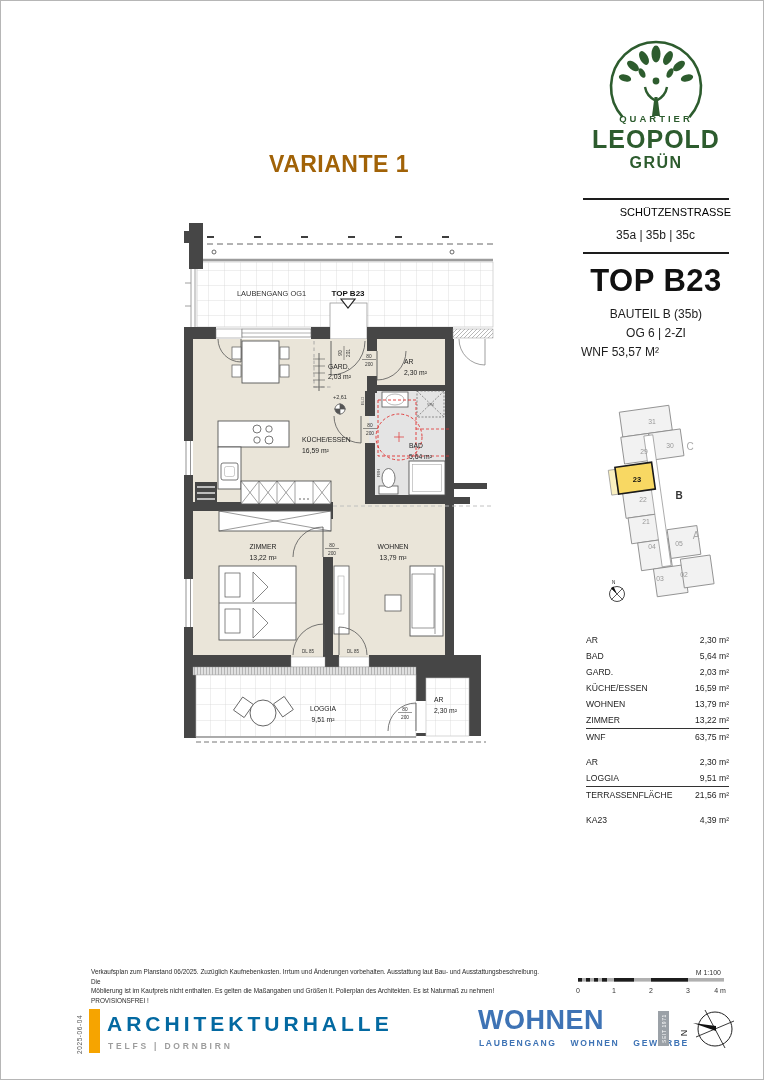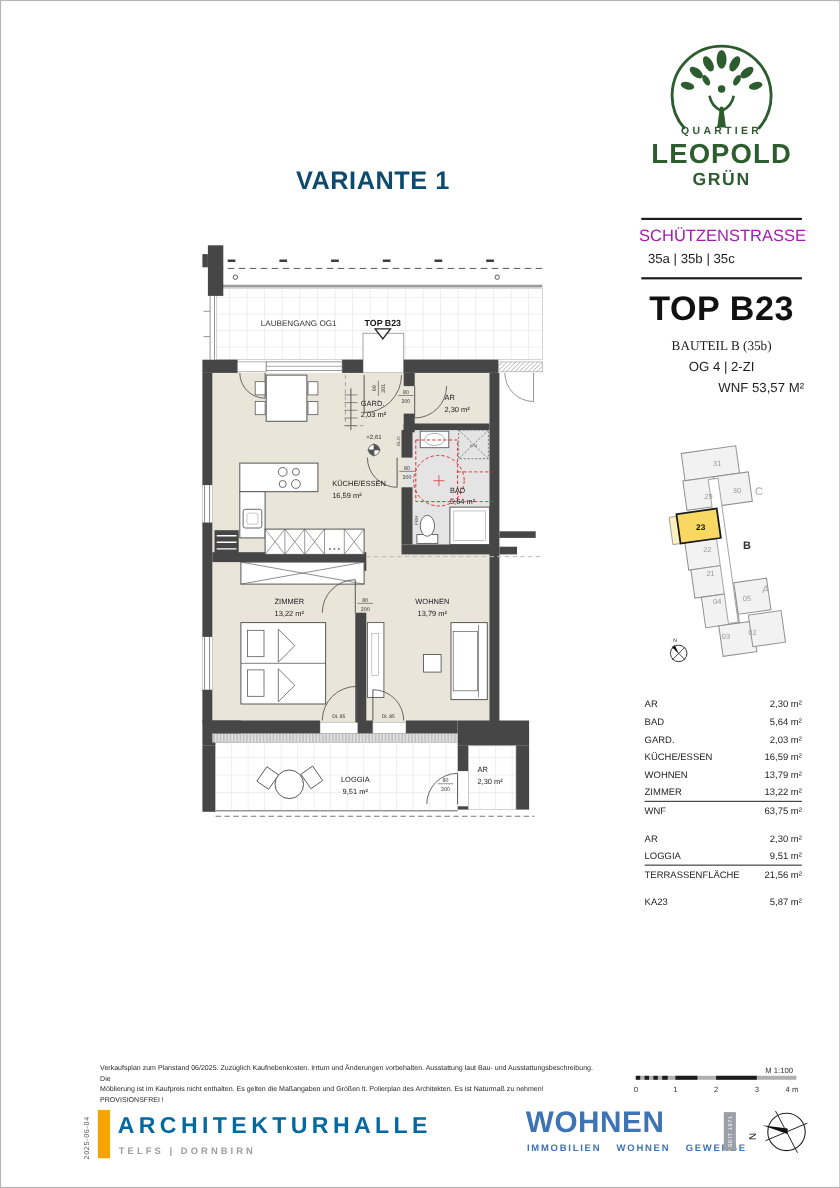--- a/index.html
+++ b/index.html
@@ -1,28 +1,28 @@
 <!DOCTYPE html>
 <html><head>
 <meta charset="utf-8">
 <style>
   html,body{margin:0;padding:0;background:#ffffff;}
   .page{position:relative;width:764px;height:1080px;background:#fff;border:1px solid #b6b6b6;
         box-sizing:border-box;overflow:hidden;font-family:"Liberation Sans",sans-serif;color:#222;}
   svg{font-family:"Liberation Sans",sans-serif;}
   .abs{position:absolute;}
   
-  .variante{position:absolute;left:268px;top:150px;font-size:23px;font-weight:bold;color:#0c4a6e;letter-spacing:.5px;}
+  .variante{position:absolute;left:268px;top:150px;font-size:23px;font-weight:bold;color:#a16207;letter-spacing:.5px;}
   .rule{position:absolute;left:582px;width:146px;height:2px;background:#1d1d1d;}
-  .street{position:absolute;left:580px;top:205px;width:150px;text-align:right;font-size:15px;color:#a21caf;}
-  .nums{position:absolute;left:588px;top:227px;width:150px;text-align:left;font-size:12px;color:#1d1d1d;}
+  .street{position:absolute;left:580px;top:205px;width:150px;text-align:right;font-size:11px;color:#000000;}
+  .nums{position:absolute;left:544px;top:227px;width:150px;text-align:right;font-size:12px;color:#1d1d1d;}
   .topb23{position:absolute;left:580px;top:262px;width:150px;text-align:center;font-size:31px;font-weight:bold;color:#111;letter-spacing:.5px;}
-  .bauteil{position:absolute;left:580px;top:306px;width:150px;text-align:center;font-size:12px;color:#1d1d1d;font-family:Liberation Serif, serif;}
+  .bauteil{position:absolute;left:580px;top:306px;width:150px;text-align:center;font-size:12px;color:#1d1d1d;}
   .floorline{position:absolute;left:580px;top:325px;width:150px;text-align:center;font-size:12px;color:#1d1d1d;}
-  .wnfline{position:absolute;left:580px;top:344px;width:150px;text-align:right;font-size:12px;color:#1d1d1d;}
+  .wnfline{position:absolute;left:580px;top:344px;width:150px;text-align:left;font-size:12px;color:#1d1d1d;}
   
   .areatable{position:absolute;left:585px;top:631px;width:143px;font-size:8.6px;color:#1d1d1d;}
   .arow{display:flex;justify-content:space-between;height:16px;line-height:16px;}
   .arow.rule-below{border-bottom:1px solid #333;}
   .gap8{height:9px;}
   
   .disclaimer{position:absolute;left:90px;top:966px;width:452px;font-size:6.4px;line-height:9.6px;color:#2a2a2a;}
   .datevert{position:absolute;left:75px;top:1053px;transform:rotate(-90deg);transform-origin:0 0;font-size:6.5px;letter-spacing:.6px;color:#555;}
   .orangebar{position:absolute;left:88px;top:1008px;width:11px;height:44px;background:#f6a400;}
   .firmname{position:absolute;left:106px;top:1011px;font-size:21px;letter-spacing:4px;color:#0369a1;font-weight:bold;}
@@ -61,21 +61,21 @@
     <text x="655" y="147" text-anchor="middle" font-size="25" font-weight="bold" letter-spacing="1" fill="#2d5c2e">LEOPOLD</text>
     <text x="655" y="167" text-anchor="middle" font-size="16" font-weight="bold" letter-spacing="1.5" fill="#2d5c2e">GRÜN</text>
   </svg>
 
   <div class="rule" style="top:197px;"></div>
   <div class="street">SCHÜTZENSTRASSE</div>
   <div class="nums">35a | 35b | 35c</div>
   <div class="rule" style="top:251px;"></div>
   <div class="topb23">TOP B23</div>
   <div class="bauteil">BAUTEIL B (35b)</div>
-  <div class="floorline">OG 4   |   2-ZI</div>
+  <div class="floorline">OG 6   |   2-ZI</div>
   <div class="wnfline">WNF 53,57 M²</div>
 
   <svg class="abs" style="left:593px;top:396px;" width="152" height="212" viewBox="593 396 152 212">
     <g transform="rotate(-8 655 500)" fill="#f2f2f2" stroke="#8f8f8f" stroke-width="0.9">
       <rect x="631" y="407" width="50" height="25"></rect>
       <rect x="657" y="432" width="32" height="27"></rect>
       <rect x="629" y="432" width="28" height="27"></rect>
       <rect x="623" y="488" width="33" height="25"></rect>
       <rect x="625" y="513" width="33" height="26"></rect>
       <rect x="631" y="539" width="31" height="28"></rect>
@@ -148,21 +148,21 @@
         <span>LOGGIA</span>
         <span>9,51 m²</span>
       </div>
     <div class="arow">
         <span>TERRASSENFLÄCHE</span>
         <span>21,56 m²</span>
       </div>
     <div class="gap8"></div>
     <div class="arow">
         <span>KA23</span>
-        <span>5,87 m²</span>
+        <span>4,39 m²</span>
       </div>
   </div>
 
   <svg class="abs" style="left:170px;top:200px;" width="345" height="580" viewBox="170 200 345 580">
     <defs>
       <pattern id="tileA" width="16" height="15" patternUnits="userSpaceOnUse">
         <path d="M16 0 V15 M0 15 H16" stroke="#d2d2d2" stroke-width="0.7" fill="none"></path>
       </pattern>
       <pattern id="tileB" width="15" height="16" patternUnits="userSpaceOnUse">
         <path d="M15 0 V16 M0 16 H15" stroke="#d2d2d2" stroke-width="0.7" fill="none"></path>
@@ -493,21 +493,21 @@
     </g>
   </svg>
 
   <div class="datevert">2025-06-04</div>
   <div class="orangebar"></div>
   <div class="firmname">ARCHITEKTURHALLE</div>
   <div class="firmsub">TELFS | DORNBIRN</div>
 
   <div class="rbname">WOHNEN</div>
   <div class="rbsub">
-    <span>IMMOBILIEN</span>
+    <span>LAUBENGANG</span>
     <span>WOHNEN</span>
     <span>GEWERBE</span>
   </div>
   <div class="seittab">
       <span>SEIT 1971</span>
     </div>
 
   <svg class="abs" style="left:680px;top:1002px;" width="64" height="56" viewBox="680 1002 64 56">
     <circle cx="714" cy="1028" r="17" fill="none" stroke="#222" stroke-width="1"></circle>
     <line x1="704" y1="1009" x2="724" y2="1047" stroke="#222" stroke-width="0.9"></line>

